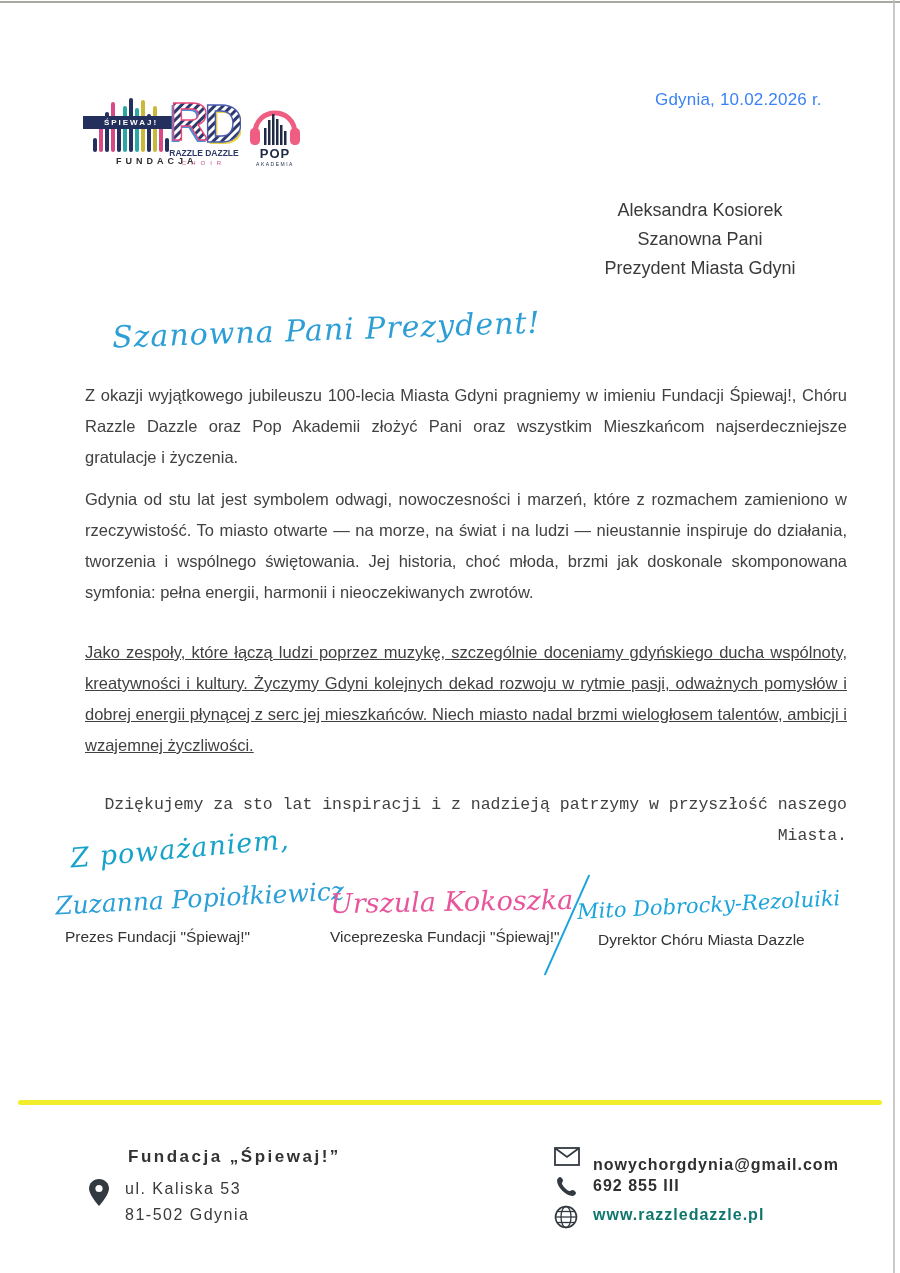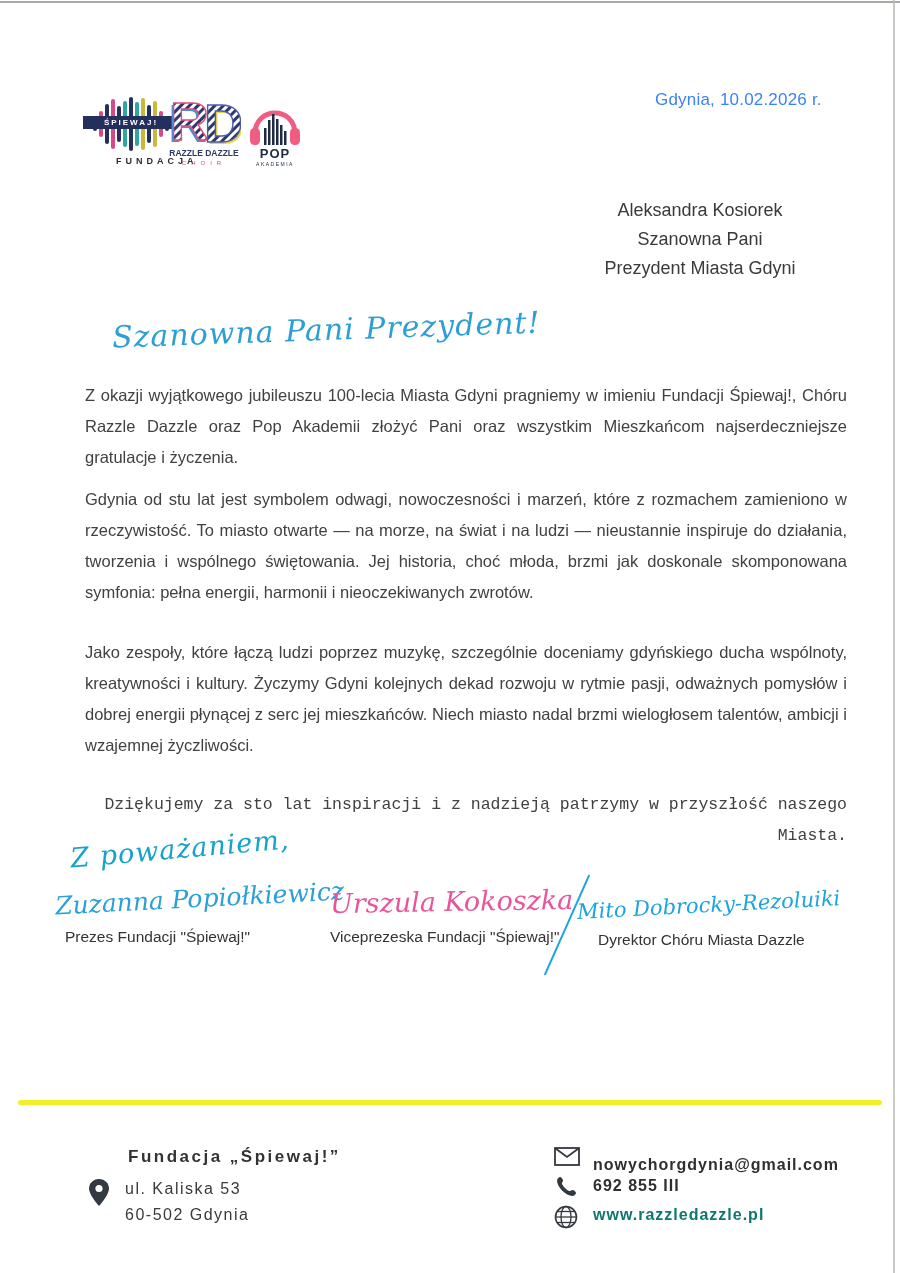--- a/index.html
+++ b/index.html
@@ -12,21 +12,21 @@
     overflow:hidden;
     margin:0 auto;
   }
   .scan-edge-top{position:absolute;top:1px;left:0;width:900px;height:2px;background:#94948c;opacity:.8;}
   .scan-edge-right{position:absolute;top:0;right:5px;width:2px;height:1273px;background:#bdbdb6;opacity:.8;}
 
   
   .date{position:absolute;top:90px;left:655px;font-size:17px;color:#3b82f6;letter-spacing:.2px;}
 
   .logo-spiewaj{position:absolute;top:96px;left:85px;width:92px;height:72px;}
-  .wave{position:relative;height:56px;display:flex;align-items:center;justify-content:center;gap:2px;}
+  .wave{position:relative;height:56px;display:flex;align-items:flex-end;justify-content:center;gap:2px;}
   .wave .bar{width:4px;border-radius:3px;}
   .spiewaj-banner{
     position:absolute;left:-2px;top:20px;width:96px;height:13px;background:#232f5c;
     color:#fff;font-size:8px;font-weight:bold;letter-spacing:2px;text-align:center;line-height:13px;
   }
   .spiewaj-caption{margin-top:4px;text-align:center;font-size:9px;letter-spacing:4px;color:#2d2d2d;font-weight:bold;margin-left:31px;}
 
   .logo-rd{position:absolute;top:92px;left:167px;width:74px;height:78px;}
   .logo-pop{position:absolute;top:94px;left:246px;width:58px;height:74px;}
 
@@ -39,21 +39,21 @@
   .valediction{position:absolute;top:833px;left:70px;font-size:27px;color:#17a3c9;transform:rotate(-5deg);letter-spacing:1px;}
   .sig-hand-1{position:absolute;top:884px;left:55px;font-size:25px;color:#2a9fd8;transform:rotate(-3deg);}
   .sig-hand-2{position:absolute;top:886px;left:330px;font-size:27px;color:#e8559c;transform:rotate(-1deg);}
   .sig-hand-3{position:absolute;top:893px;left:577px;font-size:21px;color:#1ba5dc;transform:rotate(-3deg);}
   .sig-stroke{position:absolute;top:870px;left:566px;width:2px;height:110px;background:#1ba5dc;transform:rotate(24deg);border-radius:2px;}
 
   
   .para{position:absolute;left:85px;width:762px;font-size:16.5px;line-height:31px;text-align:justify;color:#414141;margin:0;}
   .para.p1{top:352px;margin-top:28px;}
   .para.p2{top:484px;}
-  .para.p3{top:637px;}
+  .para.p3{top:637px;text-decoration:underline;}
   .para.p4{top:789px;text-align:right;font-family:Liberation Mono, monospace;}
 
   .sig-title{position:absolute;font-size:15.5px;color:#333;}
   .sig-title-1{top:928px;left:65px;}
   .sig-title-2{top:928px;left:330px;}
   .sig-title-3{top:931px;left:598px;}
 
   
   .divider{position:absolute;top:1100px;left:18px;width:864px;height:5px;background:#f2ee2b;border-radius:3px;}
   .footer-org{position:absolute;top:1147px;left:88px;font-size:17px;font-weight:bold;letter-spacing:2.5px;color:#333;margin-left:40px;}
@@ -159,21 +159,21 @@
 
   <div class="footer-org">Fundacja „Śpiewaj!”</div>
 
   <span class="pin-icon">
     <svg width="22" height="30" viewBox="0 0 22 30">
       <path d="M11 1 C5 1 1 5.5 1 10.5 C1 17 11 28 11 28 C11 28 21 17 21 10.5 C21 5.5 17 1 11 1 Z" fill="#333940"></path>
       <circle cx="11" cy="10.5" r="3.6" fill="#ffffff"></circle>
     </svg>
   </span>
   <div class="addr1">ul. Kaliska 53</div>
-  <div class="addr2">60-502 Gdynia</div>
+  <div class="addr2">81-502 Gdynia</div>
 
   <span class="mail-icon">
     <svg width="26" height="19" viewBox="0 0 26 19">
       <rect x="1" y="1" width="24" height="17" fill="none" stroke="#333940" stroke-width="1.8"></rect>
       <path d="M1.5 1.5 L13 10 L24.5 1.5" fill="none" stroke="#333940" stroke-width="1.8"></path>
     </svg>
   </span>
   <div class="email">nowychorgdynia@gmail.com</div>
 
   <span class="phone-icon">

